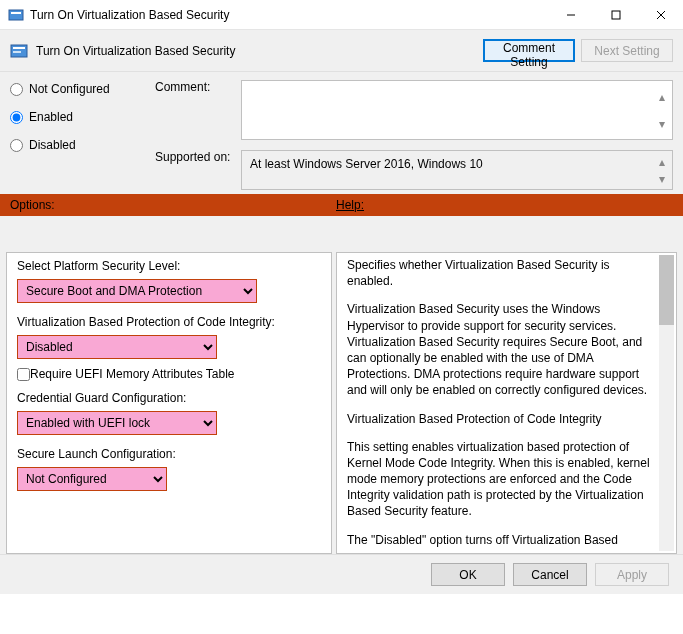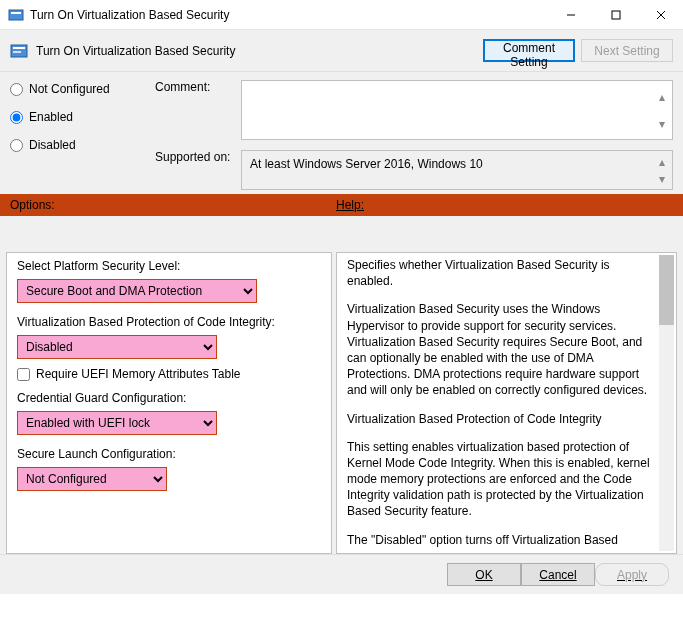--- a/index.html
+++ b/index.html
@@ -122,21 +122,21 @@
     select {
       font: inherit;
       background: #f9a8d4;
       border: 1px solid #c2410c;
       height: 24px;
       padding: 1px 4px;
     }
     .sel-wide { width: 240px; }
     .sel-med { width: 200px; }
     .sel-sm { width: 150px; }
-    .chk-row { display:flex; align-items:center; gap:6px; margin: 8px 0 10px 0; }
+    .chk-row { display:flex; align-items:center; margin: 8px 0 10px 0; }
 
     .help-content {
       height: 100%;
       overflow-y: auto;
       padding-right: 20px;
       line-height: 1.35;
     }
     .help-content p { margin-bottom: 12px; }
     .help-scroll-thumb {
       position:absolute; right:2px; top:2px; width:15px; height:70px;
@@ -145,29 +145,29 @@
     .help-scroll-track {
       position:absolute; right:2px; top:2px; bottom:2px; width:15px;
       background:#f0f0f0;
     }
 
     .footer {
       background: #f0f0f0;
       border-top: 1px solid #e0e0e0;
       height: 40px;
       display:flex; align-items:center; justify-content:flex-end;
-      padding-right: 14px;  text-decoration: underline;
+      padding-right: 14px; gap: 8px;
     }
     .footer button {
       width: 74px; height: 23px;
       font: inherit;
       background: #e1e1e1;
       border: 1px solid #adadad;
     }
-    .footer button:disabled { color:#a0a0a0; background:#efefef; border-color:#d0d0d0;border-radius:9px; }
+    .footer button:disabled { color:#a0a0a0; background:#efefef; border-color:#d0d0d0; }
   </style>
 </head>
 <body>
 
 <div class="titlebar">
   <span class="title-icon">
     <svg width="16" height="16" viewBox="0 0 16 16">
         <rect x="1" y="3" width="14" height="10" fill="#4a90d9" stroke="#2a5a99"></rect>
         <rect x="3" y="5" width="10" height="2" fill="#fff"></rect>
       </svg>

